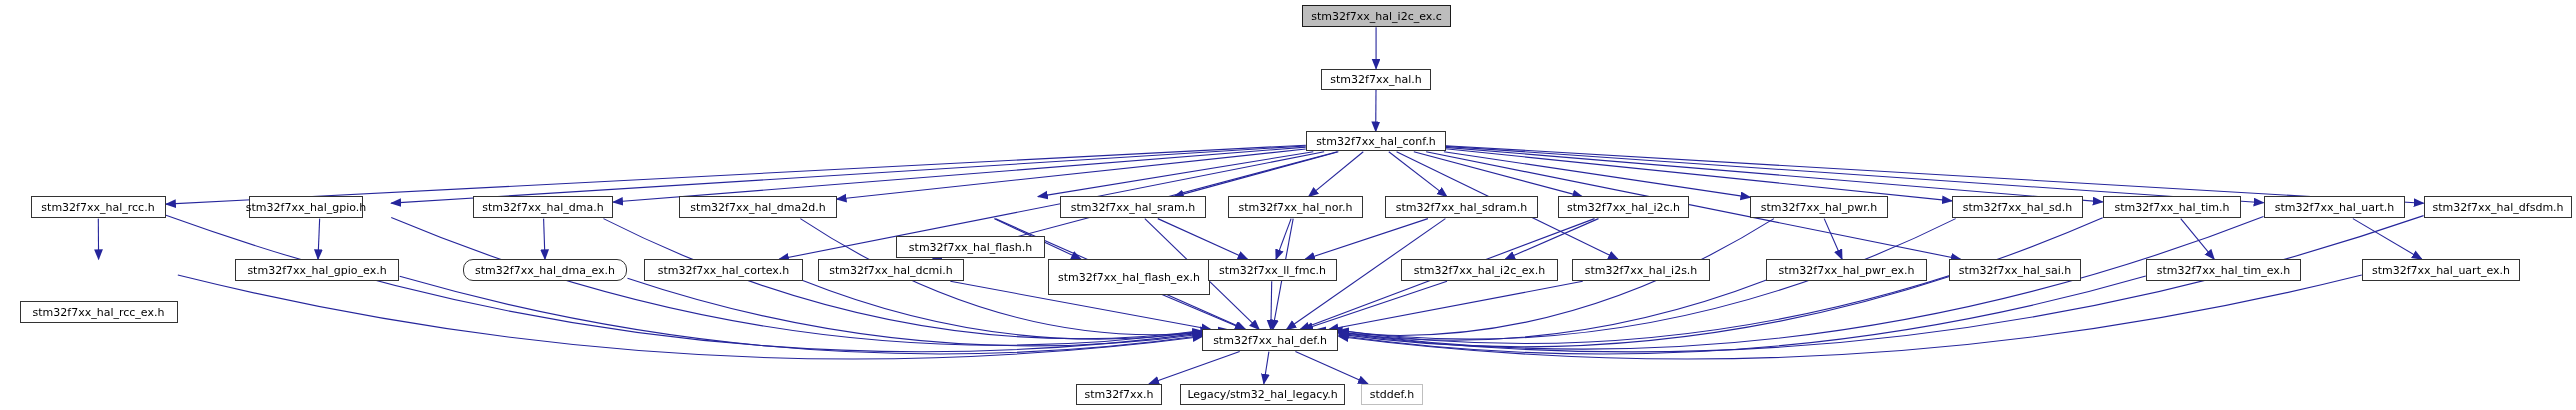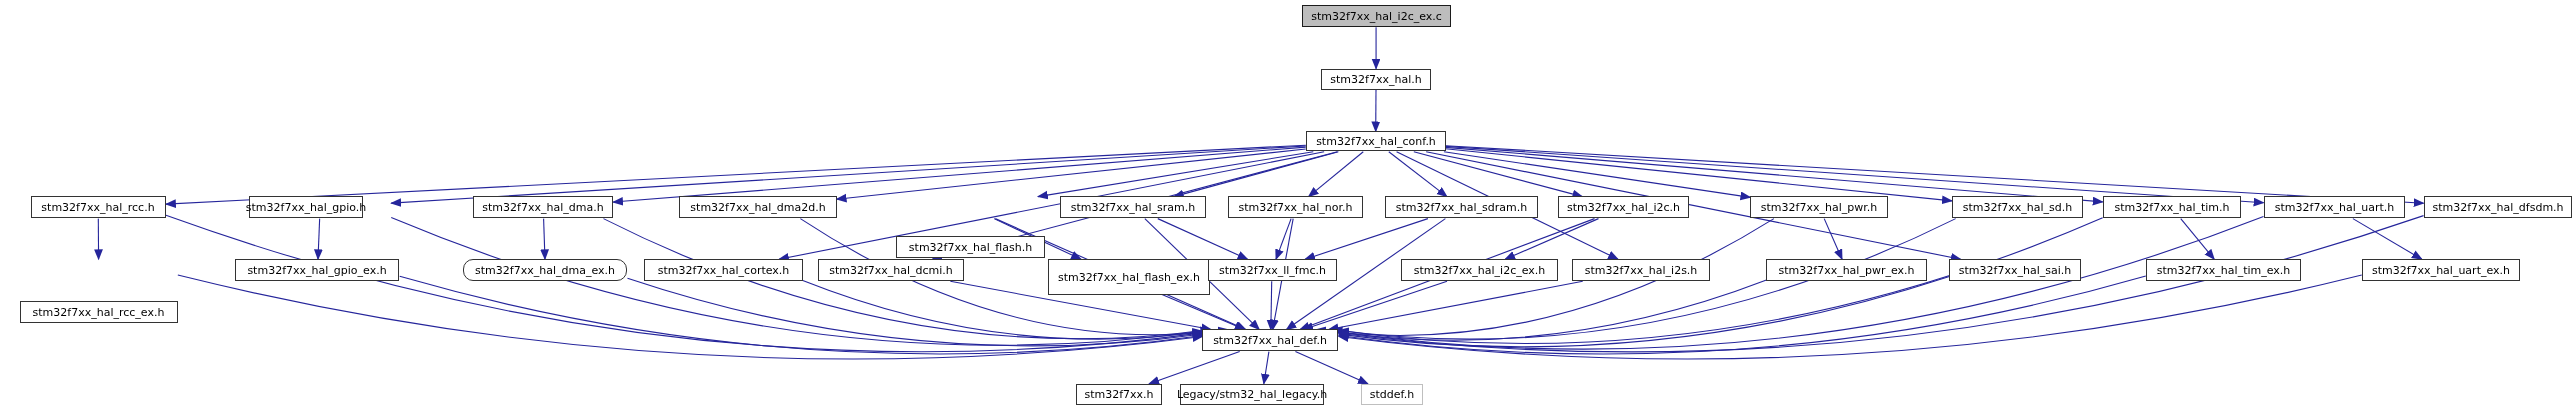--- a/index.html
+++ b/index.html
@@ -178,20 +178,20 @@
     </div>
     <div class="node" style="left: 2362px; top: 259px; width: 158px; height: 22px;">
       <span>stm32f7xx_hal_uart_ex.h</span>
     </div>
     <div class="node" style="left: 1202px; top: 329px; width: 136px; height: 22px;">
       <span>stm32f7xx_hal_def.h</span>
     </div>
     <div class="node" style="left: 1076px; top: 384px; width: 86px; height: 21px;">
       <span>stm32f7xx.h</span>
     </div>
-    <div class="node" style="left: 1180px; top: 384px; width: 144px; height: 21px;">
+    <div class="node" style="left: 1180px; top: 384px; width: 165px; height: 21px;">
       <span>Legacy/stm32_hal_legacy.h</span>
     </div>
     <div class="node node--external" style="left: 1361px; top: 384px; width: 62px; height: 21px;">
       <span>stddef.h</span>
     </div>
   </div>
 
 
 </body></html>

